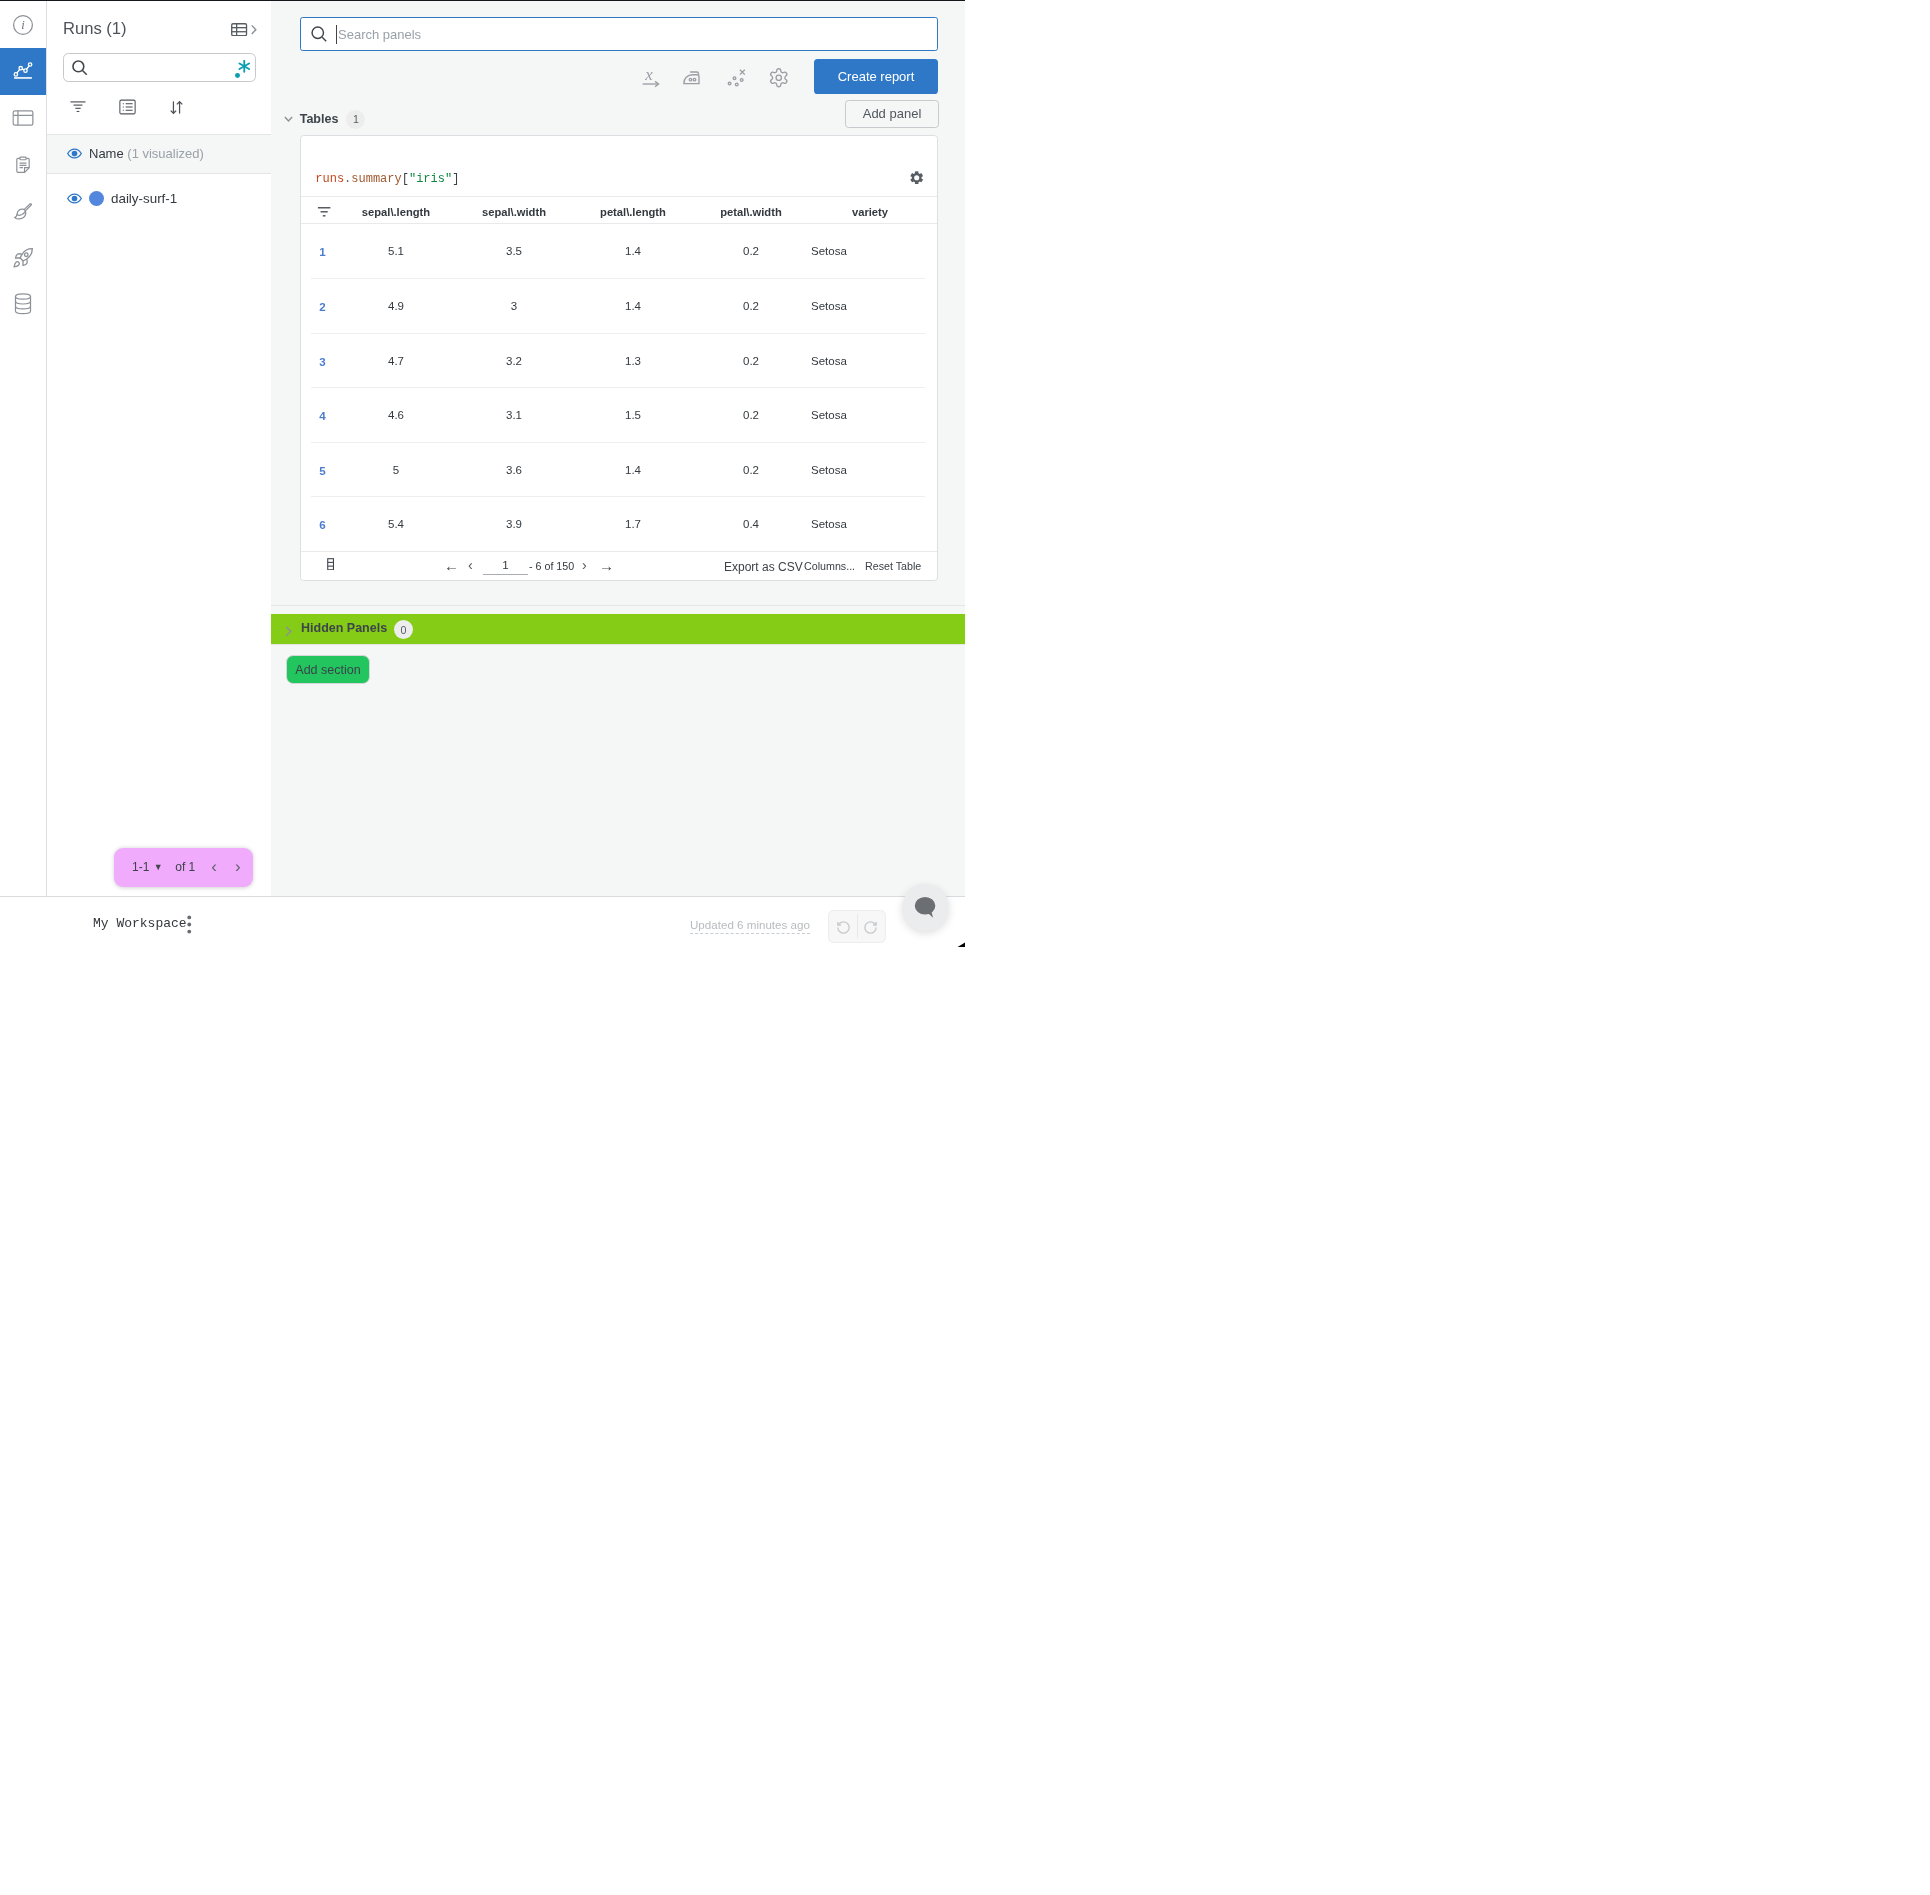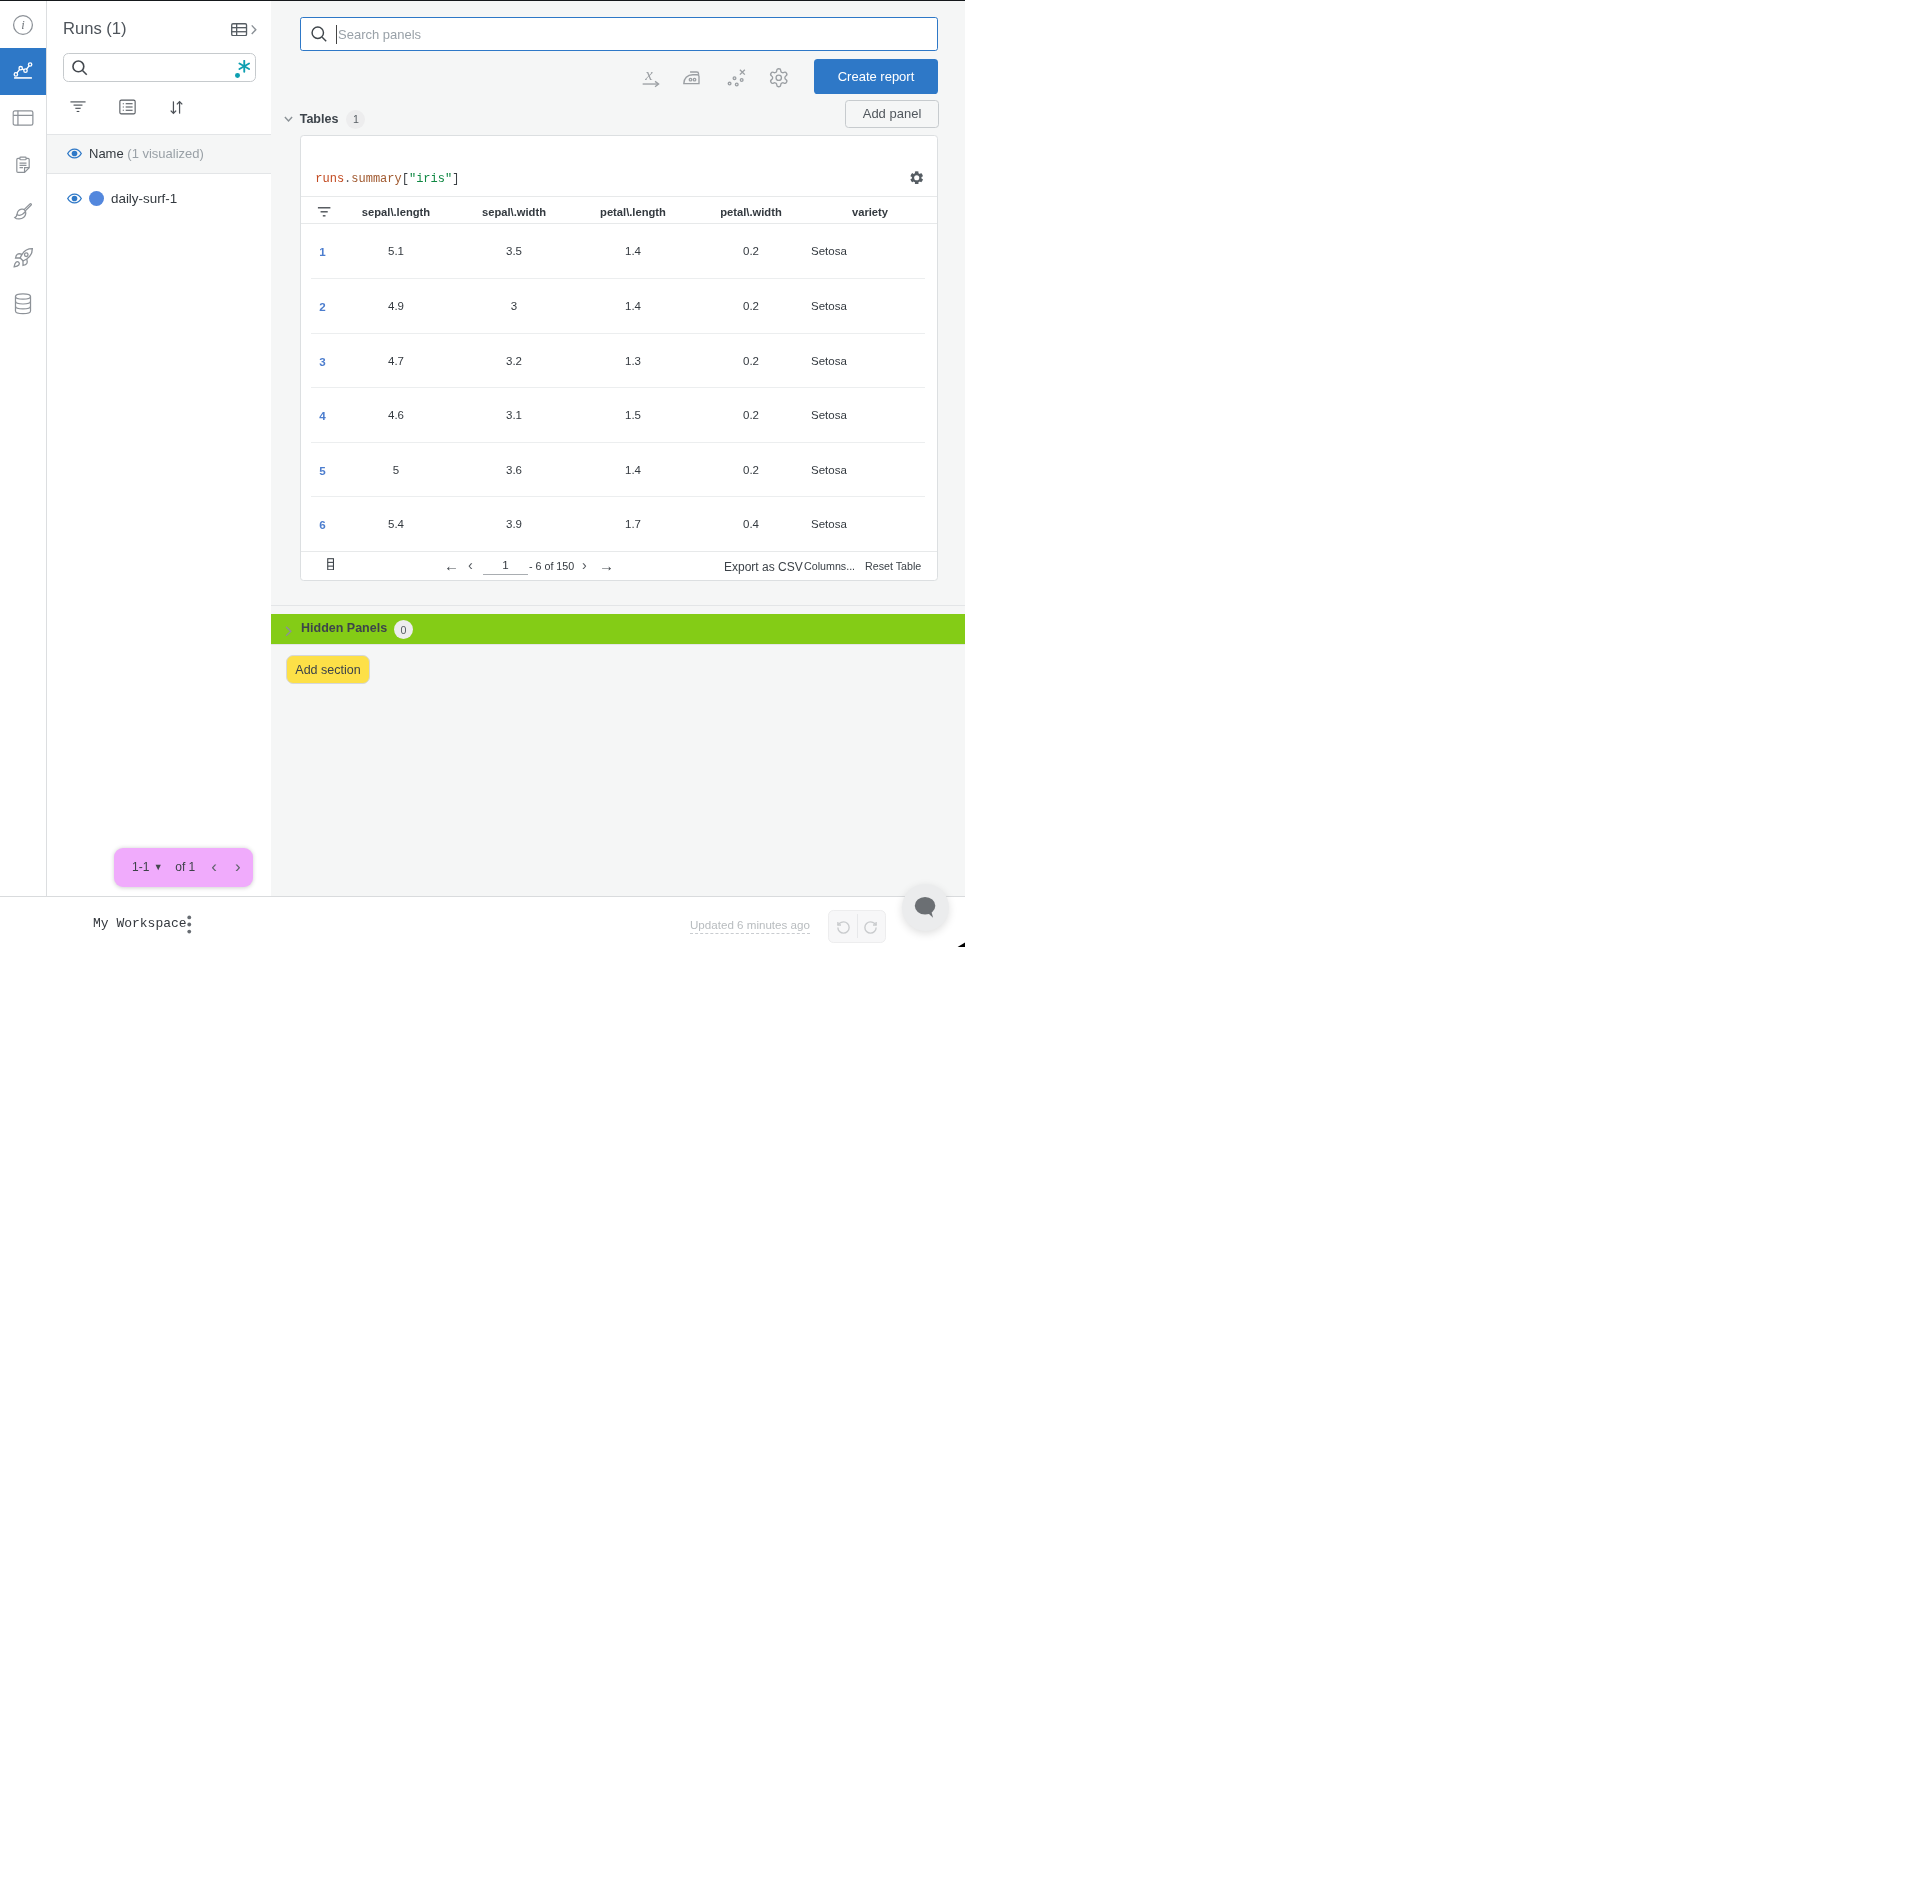--- a/index.html
+++ b/index.html
@@ -27,21 +27,21 @@
   #tableshdr { position:absolute; left:13.4px; top:107px; height:23px; display:flex; align-items:center; }
   #card { position:absolute; left:29px; top:134px; width:638px; height:446px; background:#fff; border:0.9px solid #dcdfe1; border-radius:3.6px; }
   
   .cline { position:absolute; left:0; right:0; border-top:0.9px solid #eceeef; }
   .rownum { position:absolute; width:43px; text-align:center; font-weight:bold; color:#4c7dce; font-size:11.6px; }
   .cval { position:absolute; text-align:center; font-size:11.5px; color:#33393f; }
   .chdr { position:absolute; text-align:center; font-size:11.2px; font-weight:bold; color:#33393f; }
   
   #sec-border1 { position:absolute; left:0; right:0; top:604px; border-top:0.9px solid #e3e5e7; }
   #hiddenrow { position:absolute; left:0; right:0; top:605px; height:31px; background:#84cc16; border-bottom:0.9px solid #e3e5e7;margin-top:8px; }
-  #addsection { position:absolute; left:15px; top:654px; width:84px; height:29.6px; border:0.9px solid #d5d7d9; border-radius:7.2px; background:#fde047; font-size:12.5px; color:#3c434b; display:flex; align-items:center; justify-content:center; }
+  #addsection { position:absolute; left:15px; top:654px; width:84px; height:29.6px; border:0.9px solid #d5d7d9; border-radius:7.2px; background:#22c55e; font-size:12.5px; color:#3c434b; display:flex; align-items:center; justify-content:center; }
   .badge { display:inline-flex; align-items:center; justify-content:center; width:19px; height:19px; border-radius:50%; background:#ededee; font-size:10.7px; color:#565d63; }
   
   #bottombar { left:0; top:896px; width:965px; height:52px; background:#fff; border-top:0.9px solid #d9dbdd; }
   #chatfab { position:absolute; left:902px; top:884px; width:47px; height:47px; border-radius:50%; background:#ebeced; display:flex; align-items:center; justify-content:center; z-index:60; box-shadow:0 2.7px 9px rgba(0,0,0,0.13); }
 </style>
 </head>
 <body>
 <div id="stage">
   <div id="topstrip" class="abs"></div>
 

